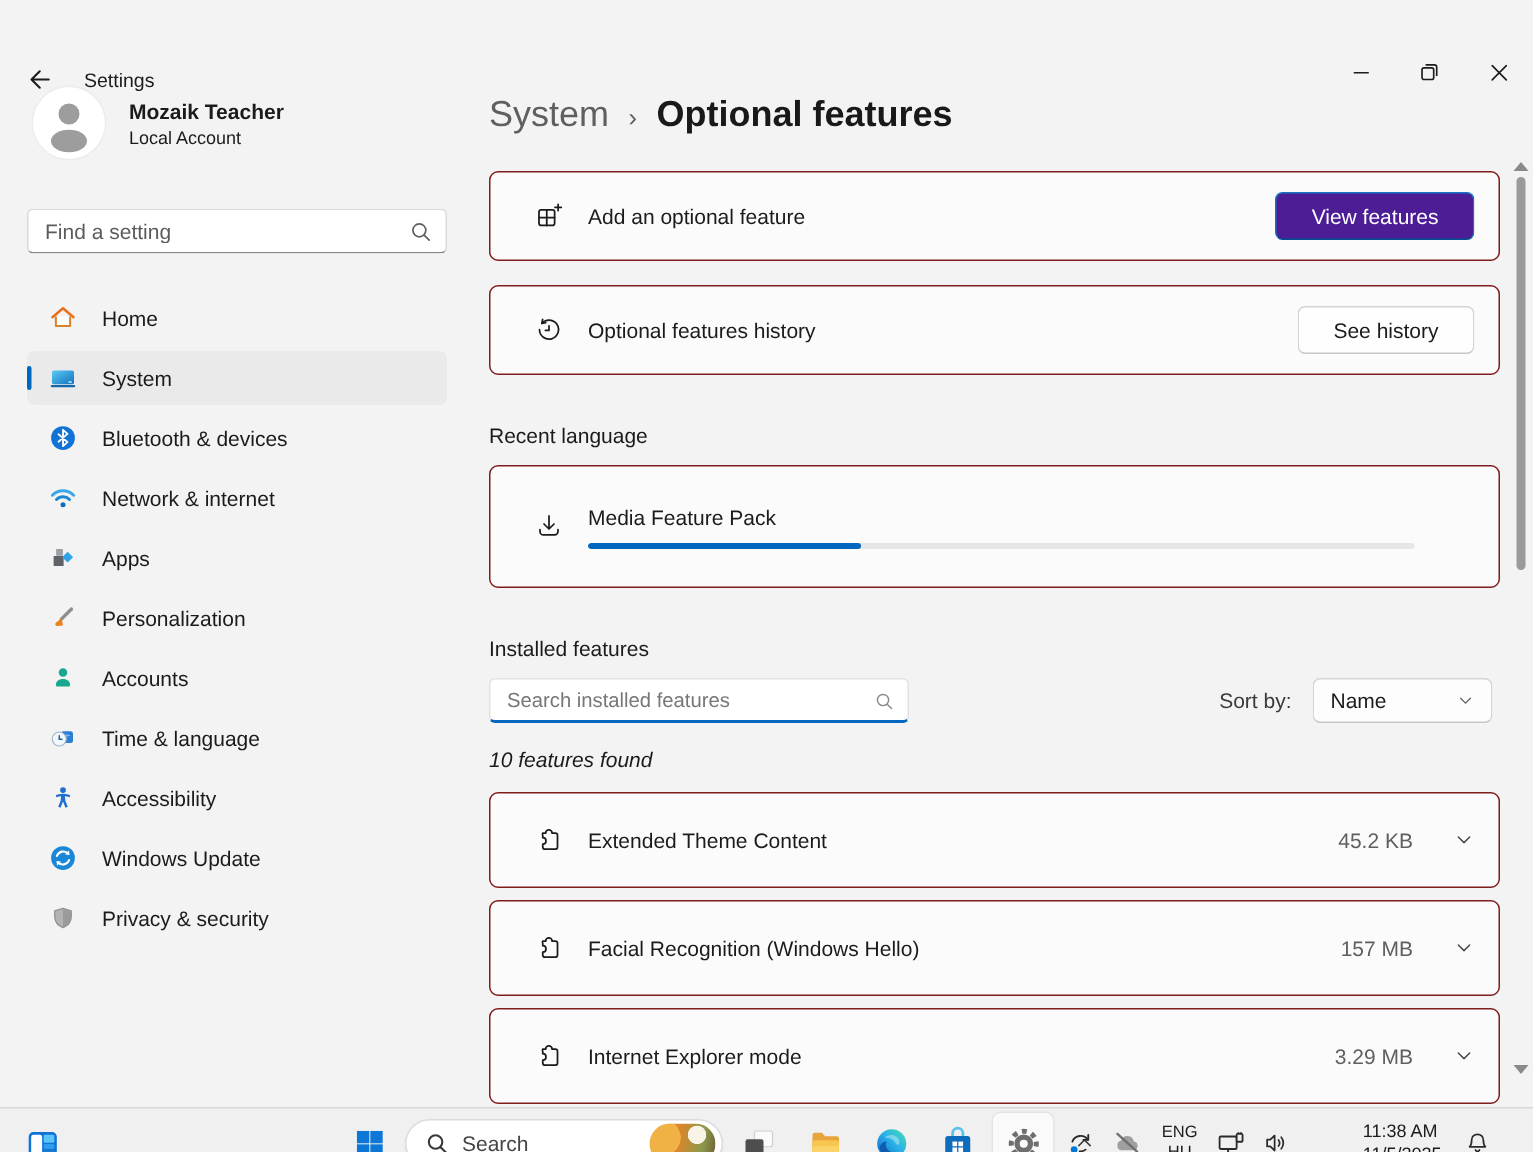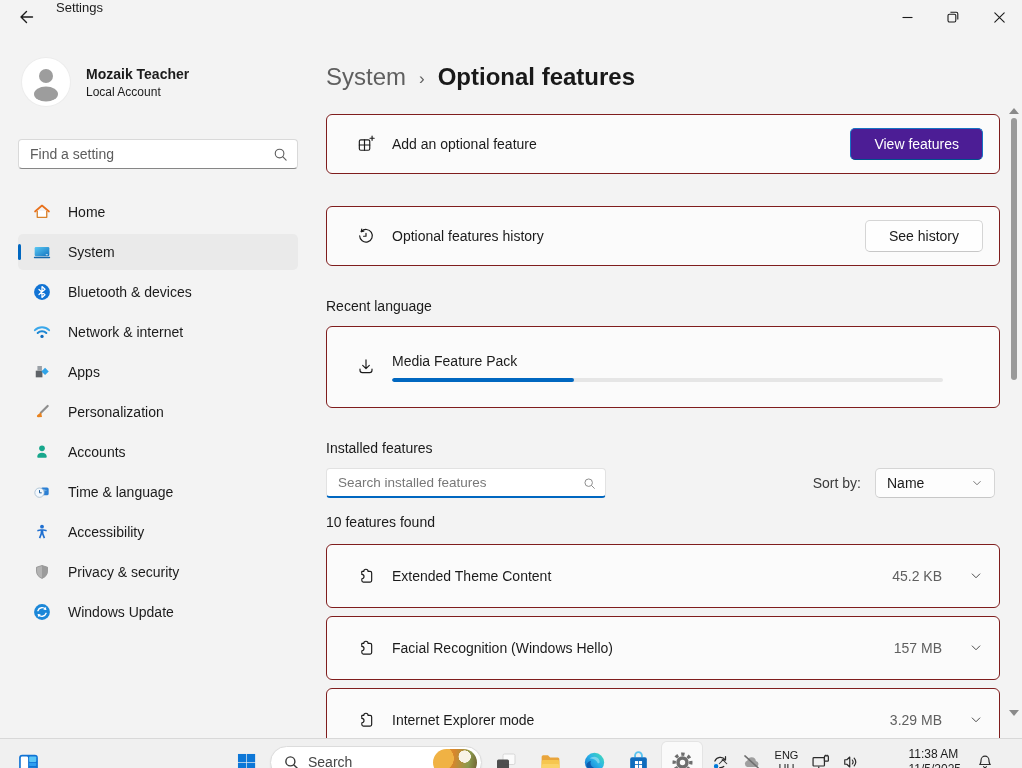--- a/index.html
+++ b/index.html
@@ -3,21 +3,21 @@
 <meta charset="utf-8">
 <title>Settings</title>
 <style>
   * { margin:0; padding:0; box-sizing:border-box; }
   html,body { width:1022px; height:768px; overflow:hidden; background:#f3f3f3;
     font-family:"Liberation Sans", sans-serif; color:#1b1b1b; }
   svg { display:block; }
   input { font-family:"Liberation Sans", sans-serif; }
 
   
-  .titlebar { height:44px; position:relative; display:flex; align-items:flex-start; }
+  .titlebar { height:44px; position:relative; display:flex; align-items:center;margin-top:31px; }
   .back-btn { width:40px; height:34px; margin-left:6px; border-radius:5px;
     display:flex; align-items:center; justify-content:center; cursor:pointer; }
   .tb-title { font-size:13px; margin-left:10px; }
   .win-controls { position:absolute; top:0; right:0; display:flex; }
   .win-btn { width:46px; height:34px; display:flex; align-items:center; justify-content:center; cursor:pointer; }
 
   
   .sidebar { position:absolute; left:0; top:44px; width:316px; padding:0 18px; }
   .user-row { display:flex; align-items:center; gap:16px; margin:14px 0 0 4px; cursor:pointer; }
   .avatar { width:48px; height:48px; border-radius:50%; background:#fff;
@@ -42,21 +42,21 @@
   .breadcrumb { margin-top:16px; height:34px; display:flex; align-items:center; gap:13px; font-size:24px; }
   .crumb-parent { color:#5f5f5f; cursor:pointer; }
   .crumb-sep { color:#5f5f5f; font-size:17px; padding-top:3px; }
   .crumb-current { color:#191919; font-weight:600; }
 
   .card { background:#fbfbfb; border:1px solid #7f1d1d; border-radius:6px;
     display:flex; align-items:center; padding:0 16px 0 29px; }
   .card-icon { width:20px; flex:none; margin-right:16px; }
   .card-label { font-size:14px; }
   .card1 { margin-top:20px; height:60px; }
-  .card2 { margin-top:32px; height:60px; }
+  .card2 { margin-top:16px; height:60px; }
   .btn { margin-left:auto; height:32px; font-size:14px; border-radius:5px; cursor:pointer;
     display:flex; align-items:center; padding:0 23px; }
   .btn-primary { background:#4c1d95; color:#fff; border:1px solid #1672c3; border-bottom-color:#00518f; }
   .btn-secondary { background:#fefefe; color:#1b1b1b; border:1px solid #d5d5d5; border-bottom-color:#c7c7c7; }
 
   .section-label { margin-top:32px; font-size:14px; }
   .card3 { margin-top:12px; height:82px; }
   .dl-content { flex:1; padding-right:40px; display:flex; flex-direction:column; justify-content:center; }
   .dl-name { font-size:14px; }
   .progress-track { margin-top:9px; height:4px; background:#e6e6e6; border-radius:2px; overflow:hidden; }
@@ -66,21 +66,21 @@
   .installed-search { width:280px; height:30px; background:#fff; border:1px solid #e2e2e2;
     border-bottom:2px solid #0067c0; border-radius:4px; position:relative; }
   .installed-search input { width:100%; height:100%; border:none; outline:none; background:transparent;
     padding:0 30px 0 11px; font-size:13.5px; color:#1b1b1b; }
   .installed-search input::placeholder { color:#777; opacity:1; }
   .sort-group { margin-left:auto; display:flex; align-items:center; gap:14px; padding-right:5px; }
   .sort-label { font-size:14px; color:#3a3a3a; }
   .sort-select { width:120px; height:30px; background:#fdfdfd; border:1px solid #d5d5d5;
     border-bottom-color:#c7c7c7; border-radius:5px; display:flex; align-items:center;
     justify-content:space-between; padding:0 11px; font-size:14px; cursor:pointer; }
-  .results-count { margin-top:16px; font-size:14px; }
+  .results-count { margin-top:16px; font-size:14px;font-style:italic; }
 
   .feature-card { margin-top:8px; height:64px; cursor:pointer; }
   .feature-card.first { margin-top:14px; }
   .feature-name { font-size:14px; }
   .feature-size { margin-left:auto; font-size:14px; color:#5f5f5f; margin-right:27px; }
 
   
   .scrollbar { position:absolute; right:2px; top:106px; width:12px; height:612px; }
   .sb-arrow { position:absolute; left:1px; width:0; height:0; cursor:pointer; }
   .sb-up { top:2px; border-left:5px solid transparent; border-right:5px solid transparent; border-bottom:6px solid #8a8a8a; }
@@ -268,38 +268,38 @@
             <circle cx="12" cy="5.6" r="2.3"></circle>
             <path d="M12 8.6c-2.5 0-4.6.6-5.8 1.1l.5 1.7c1.3-.4 2.7-.7 3.8-.8l-.4 3.6-1.9 4.8 1.8.7 2-4.9 2 4.9 1.8-.7-1.9-4.8-.4-3.6c1.1.1 2.5.4 3.8.8l.5-1.7c-1.2-.5-3.3-1.1-5.8-1.1z"></path>
           </svg>
       </span>
       <span>Accessibility</span>
     </div>
 
     <div class="nav-item">
       <span class="nav-icon">
         <svg width="20" height="20" viewBox="0 0 24 24">
-            <path d="M12 4.2 18.6 6.3v4.6c0 4.6-2.9 7.2-6.6 8.8-3.7-1.6-6.6-4.2-6.6-8.8V6.3z" fill="#b3b3b3" stroke="#8f8f8f" stroke-width="1" stroke-linejoin="round"></path>
-            <path d="M12 4.2 18.6 6.3v4.6c0 4.6-2.9 7.2-6.6 8.8z" fill="#9b9b9b"></path>
-          </svg>
-      </span>
-      <span>Privacy &amp; security</span>
-    </div>
-
-    <div class="nav-item">
-      <span class="nav-icon">
-        <svg width="20" height="20" viewBox="0 0 24 24">
             <circle cx="12" cy="12" r="9.5" fill="#1b87d8"></circle>
             <path d="M7.1 10.4a5.4 5.4 0 0 1 9.3-1.6" fill="none" stroke="#fff" stroke-width="1.7" stroke-linecap="round"></path>
             <path d="M16.9 13.6a5.4 5.4 0 0 1-9.3 1.6" fill="none" stroke="#fff" stroke-width="1.7" stroke-linecap="round"></path>
             <path d="M16.9 5.8v3.4h-3.4z" fill="#fff"></path>
             <path d="M7.1 18.2v-3.4h3.4z" fill="#fff"></path>
           </svg>
       </span>
       <span>Windows Update</span>
+    </div>
+
+    <div class="nav-item">
+      <span class="nav-icon">
+        <svg width="20" height="20" viewBox="0 0 24 24">
+            <path d="M12 4.2 18.6 6.3v4.6c0 4.6-2.9 7.2-6.6 8.8-3.7-1.6-6.6-4.2-6.6-8.8V6.3z" fill="#b3b3b3" stroke="#8f8f8f" stroke-width="1" stroke-linejoin="round"></path>
+            <path d="M12 4.2 18.6 6.3v4.6c0 4.6-2.9 7.2-6.6 8.8z" fill="#9b9b9b"></path>
+          </svg>
+      </span>
+      <span>Privacy &amp; security</span>
     </div>
 
   </div>
 </div>
 
 <div class="main">
 
   <div class="breadcrumb">
     <span class="crumb-parent">System</span>
     <span class="crumb-sep">›</span>

